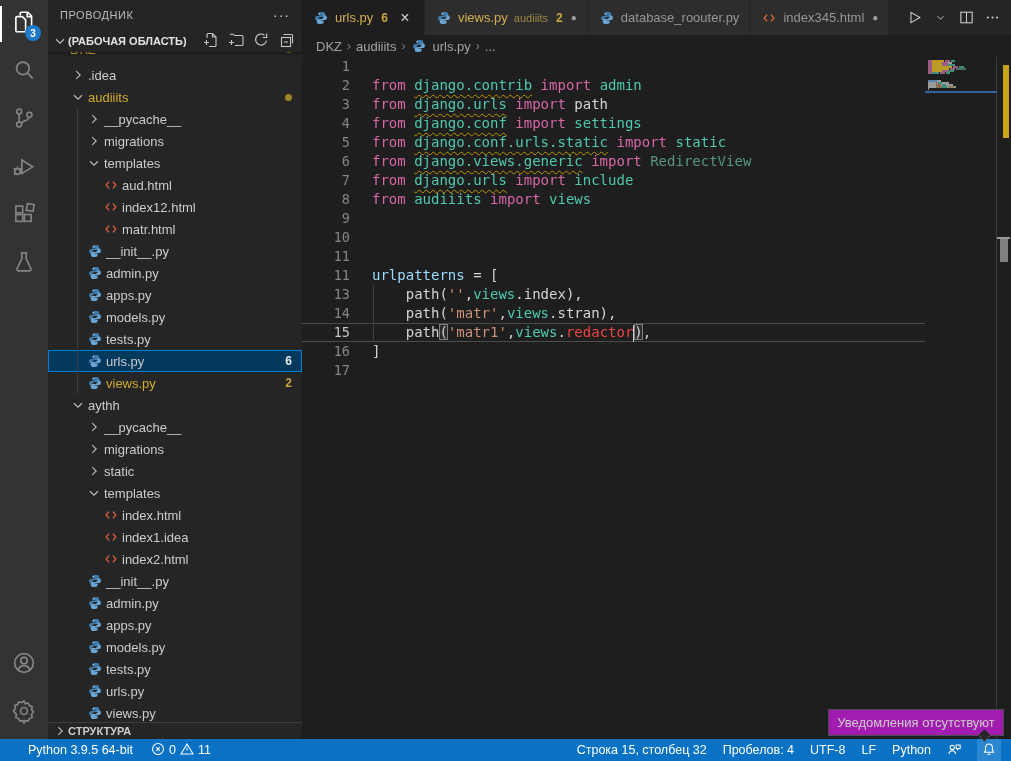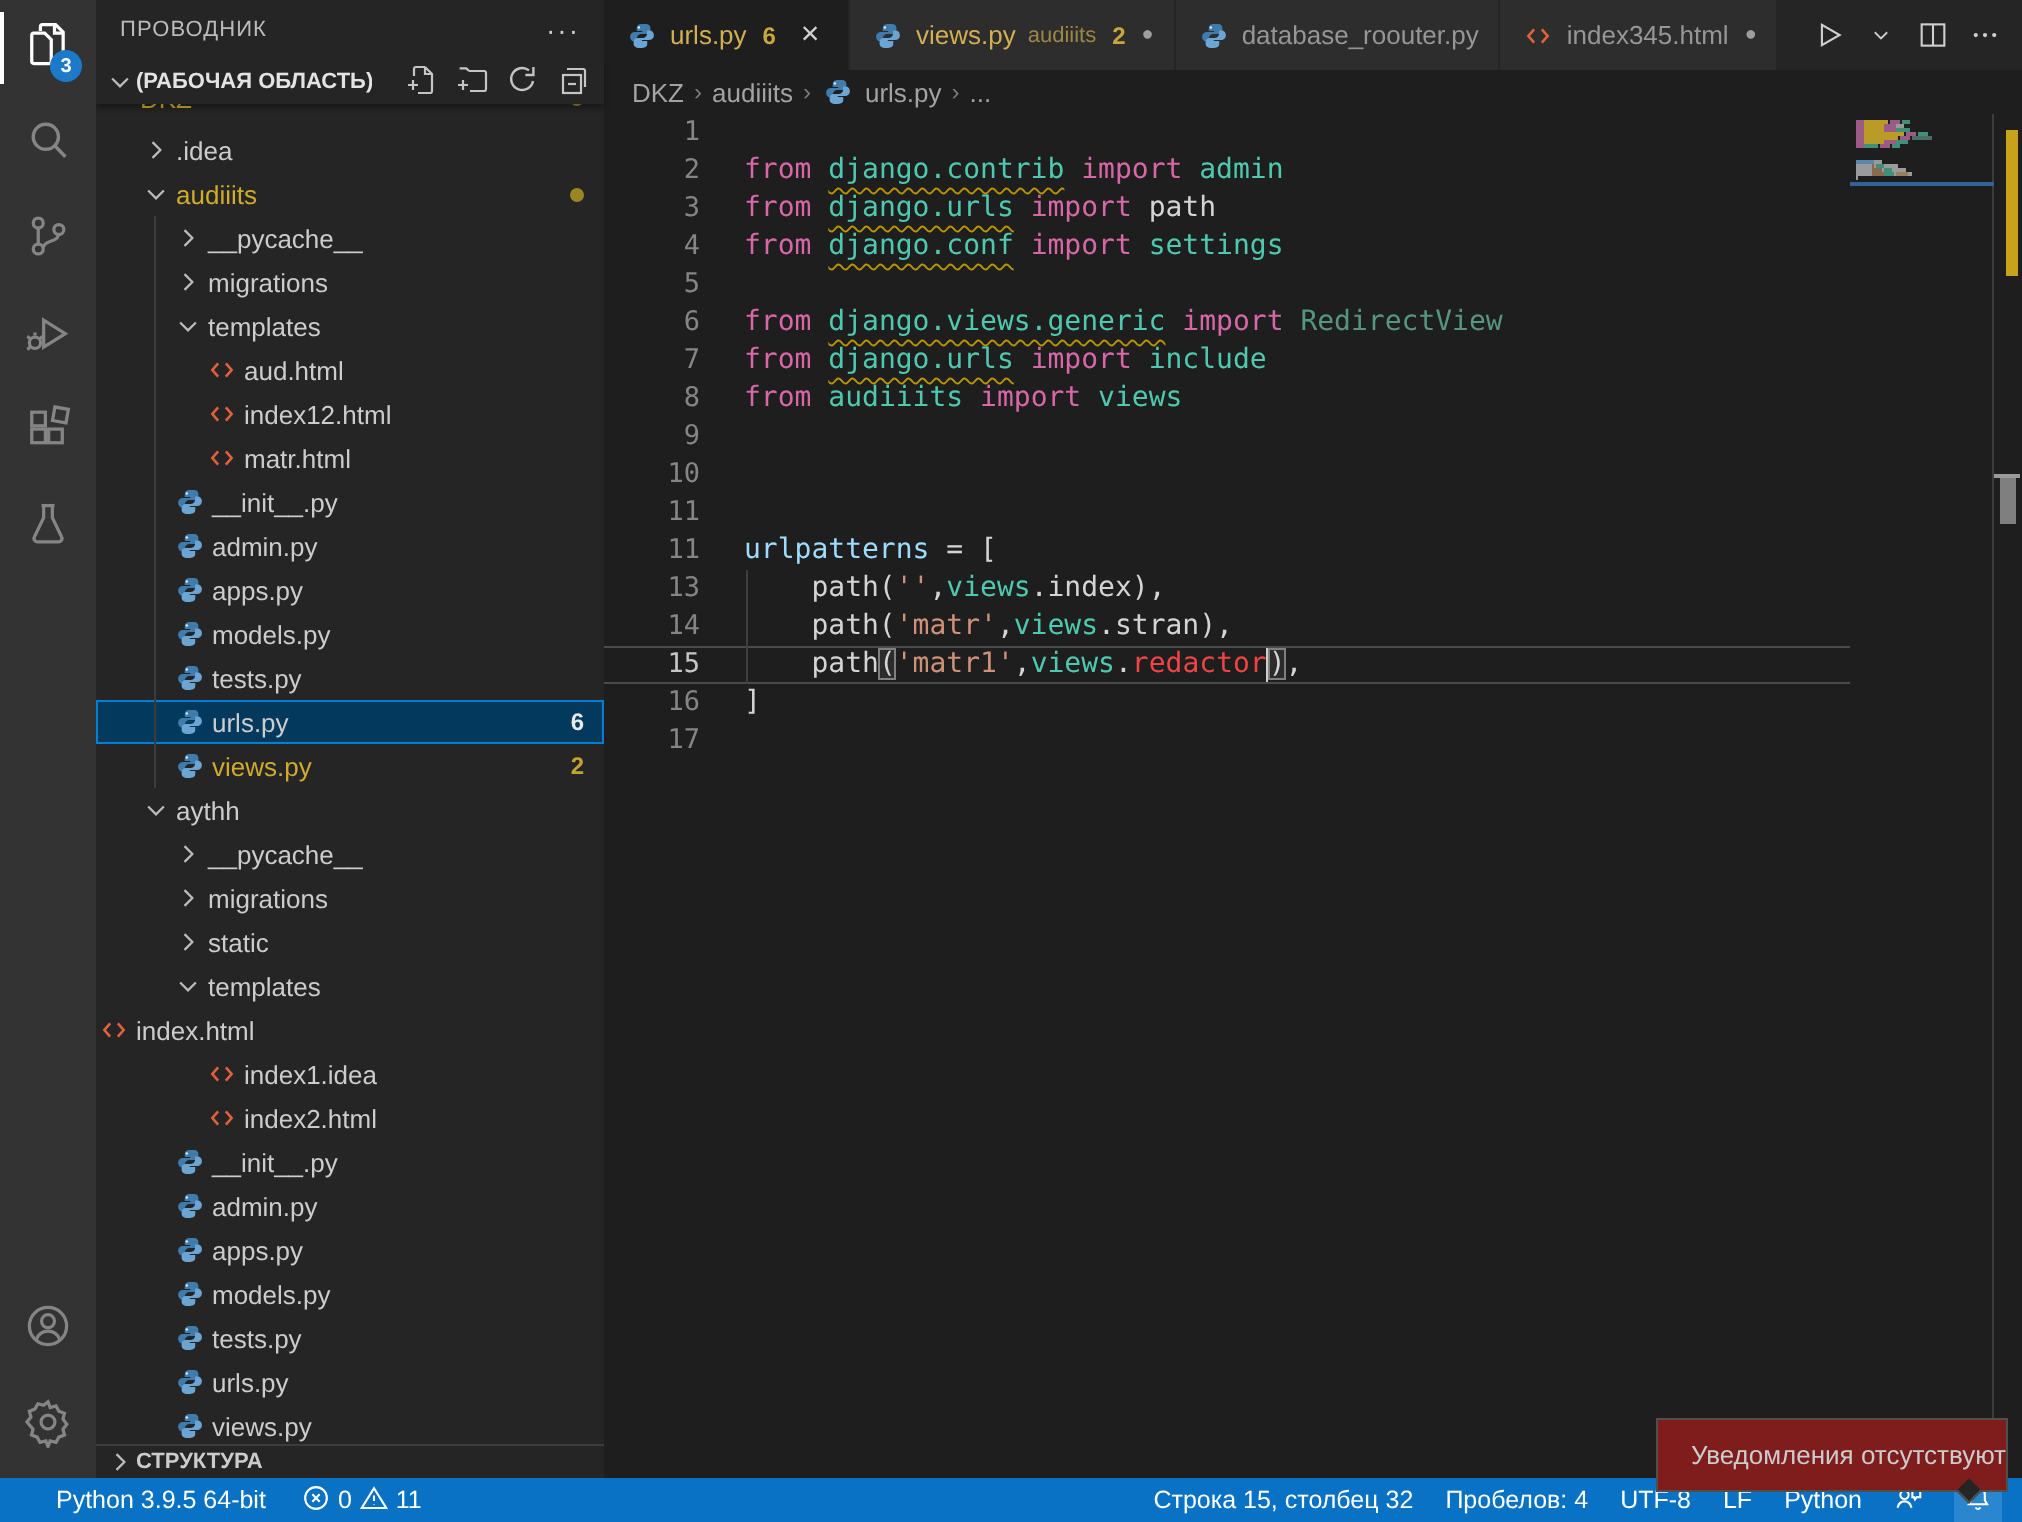--- a/index.html
+++ b/index.html
@@ -104,22 +104,22 @@
   
   .statusbar { position:absolute; left:0; right:0; bottom:0; height:22px; background:#0a72c4; color:#ffffff; display:flex; align-items:center; font-size:12.5px; z-index:6; }
   .st-left { display:flex; align-items:center; padding-left:28px; gap:18px; }
   .st-right { margin-left:auto; display:flex; align-items:center; gap:16px; padding-right:10px; }
   .st-item { display:flex; align-items:center; gap:4px; cursor:pointer; height:22px; }
   .st-item svg { width:14px; height:14px; }
   .st-item.hl { background:#2a86cf; padding:0 5px; }
   .problems { display:flex; align-items:center; gap:4px; }
 
   
-  .tooltip { position:absolute; left:828px; top:709px; width:176px; height:37px; background:#7f1d1d; border:1px solid #4f4f4f;
-             color:#cccccc; font-size:13px; display:flex; align-items:center; justify-content:flex-end; z-index:7; }
+  .tooltip { position:absolute; left:828px; top:709px; width:176px; height:27px; background:#a21caf; border:1px solid #4f4f4f;
+             color:#cccccc; font-size:13px; display:flex; align-items:center; justify-content:center; z-index:7; }
   .tooltip::after { content:""; position:absolute; bottom:-5px; right:14px; width:8px; height:8px; background:#252526;
                     border-right:1px solid #4f4f4f; border-bottom:1px solid #4f4f4f; transform:rotate(45deg); }
 </style>
 </head>
 <body>
 
 <div class="app">
 
   <div class="activitybar">
     <div class="ab-top" id="ab-top">
@@ -468,21 +468,21 @@
             <span class="t-chev">
               <svg viewBox="0 0 16 16" fill="none" stroke="currentColor" stroke-width="1.3">
                 <path d="M3.5 6L8 10.5 12.5 6"></path>
               </svg>
             </span>
             <span class="t-label">templates</span>
             <span class="t-right"></span>
           </div>
         </div>
         <div class="trow">
-          <div class="tinner" style="">
+          <div class="tinner" style="padding-left: 54px;">
             <span class="t-icon">
               <svg viewBox="0 0 16 16" fill="none" stroke="#e0623a" stroke-width="1.5">
                 <path d="M5.8 4.2L2.5 8l3.3 3.8M10.2 4.2L13.5 8l-3.3 3.8"></path>
               </svg>
             </span>
             <span class="t-label">index.html</span>
             <span class="t-right"></span>
           </div>
         </div>
         <div class="trow">
@@ -705,21 +705,21 @@
         <span class="bc-item">
           <span>...</span>
         </span>
       </div>
     <div class="editor">
       <div class="code" id="code">
           <div class="line"><span class="ln">1</span><span class="ltext"></span></div>
           <div class="line"><span class="ln">2</span><span class="ltext"><span class="tok kw">from </span><span class="tok mod sq">django.contrib</span><span class="tok pl"> </span><span class="tok kw">import</span><span class="tok pl"> </span><span class="tok mod">admin</span></span></div>
           <div class="line"><span class="ln">3</span><span class="ltext"><span class="tok kw">from </span><span class="tok mod sq">django.urls</span><span class="tok pl"> </span><span class="tok kw">import</span><span class="tok pl"> path</span></span></div>
           <div class="line"><span class="ln">4</span><span class="ltext"><span class="tok kw">from </span><span class="tok mod sq">django.conf</span><span class="tok pl"> </span><span class="tok kw">import</span><span class="tok pl"> </span><span class="tok mod">settings</span></span></div>
-          <div class="line"><span class="ln">5</span></div>
+          <div class="line"><span class="ln">5</span><span class="ltext"><span class="tok kw">from </span><span class="tok mod sq">django.conf.urls.static</span><span class="tok pl"> </span><span class="tok kw">import</span><span class="tok pl"> </span><span class="tok mod">static</span></span></div>
           <div class="line"><span class="ln">6</span><span class="ltext"><span class="tok kw">from </span><span class="tok mod sq">django.views.generic</span><span class="tok pl"> </span><span class="tok kw">import</span><span class="tok pl"> </span><span class="tok dim">RedirectView</span></span></div>
           <div class="line"><span class="ln">7</span><span class="ltext"><span class="tok kw">from </span><span class="tok mod sq">django.urls</span><span class="tok pl"> </span><span class="tok kw">import</span><span class="tok pl"> </span><span class="tok mod">include</span></span></div>
           <div class="line"><span class="ln">8</span><span class="ltext"><span class="tok kw">from </span><span class="tok mod">audiiits</span><span class="tok pl"> </span><span class="tok kw">import</span><span class="tok pl"> </span><span class="tok mod">views</span></span></div>
           <div class="line"><span class="ln">9</span><span class="ltext"></span></div>
           <div class="line"><span class="ln">10</span><span class="ltext"></span></div>
           <div class="line"><span class="ln">11</span><span class="ltext"></span></div>
           <div class="line"><span class="ln">11</span><span class="ltext"><span class="tok var">urlpatterns</span><span class="tok pl"> = [</span></span></div>
           <div class="line"><span class="ln">13</span><span class="indent-guide"></span><span class="ltext"><span class="tok pl">    path(</span><span class="tok str">''</span><span class="tok pl">,</span><span class="tok mod">views</span><span class="tok pl">.index),</span></span></div>
           <div class="line"><span class="ln">14</span><span class="indent-guide"></span><span class="ltext"><span class="tok pl">    path(</span><span class="tok str">'matr'</span><span class="tok pl">,</span><span class="tok mod">views</span><span class="tok pl">.stran),</span></span></div>
           <div class="line current"><span class="ln">15</span><span class="indent-guide"></span><span class="ltext"><span class="tok pl">    path</span><span class="tok pl brk">(</span><span class="tok str">'matr1'</span><span class="tok pl">,</span><span class="tok mod">views</span><span class="tok pl">.</span><span class="tok fn">redactor</span><span class="cursor"></span><span class="tok pl brk">)</span><span class="tok pl">,</span></span></div>

